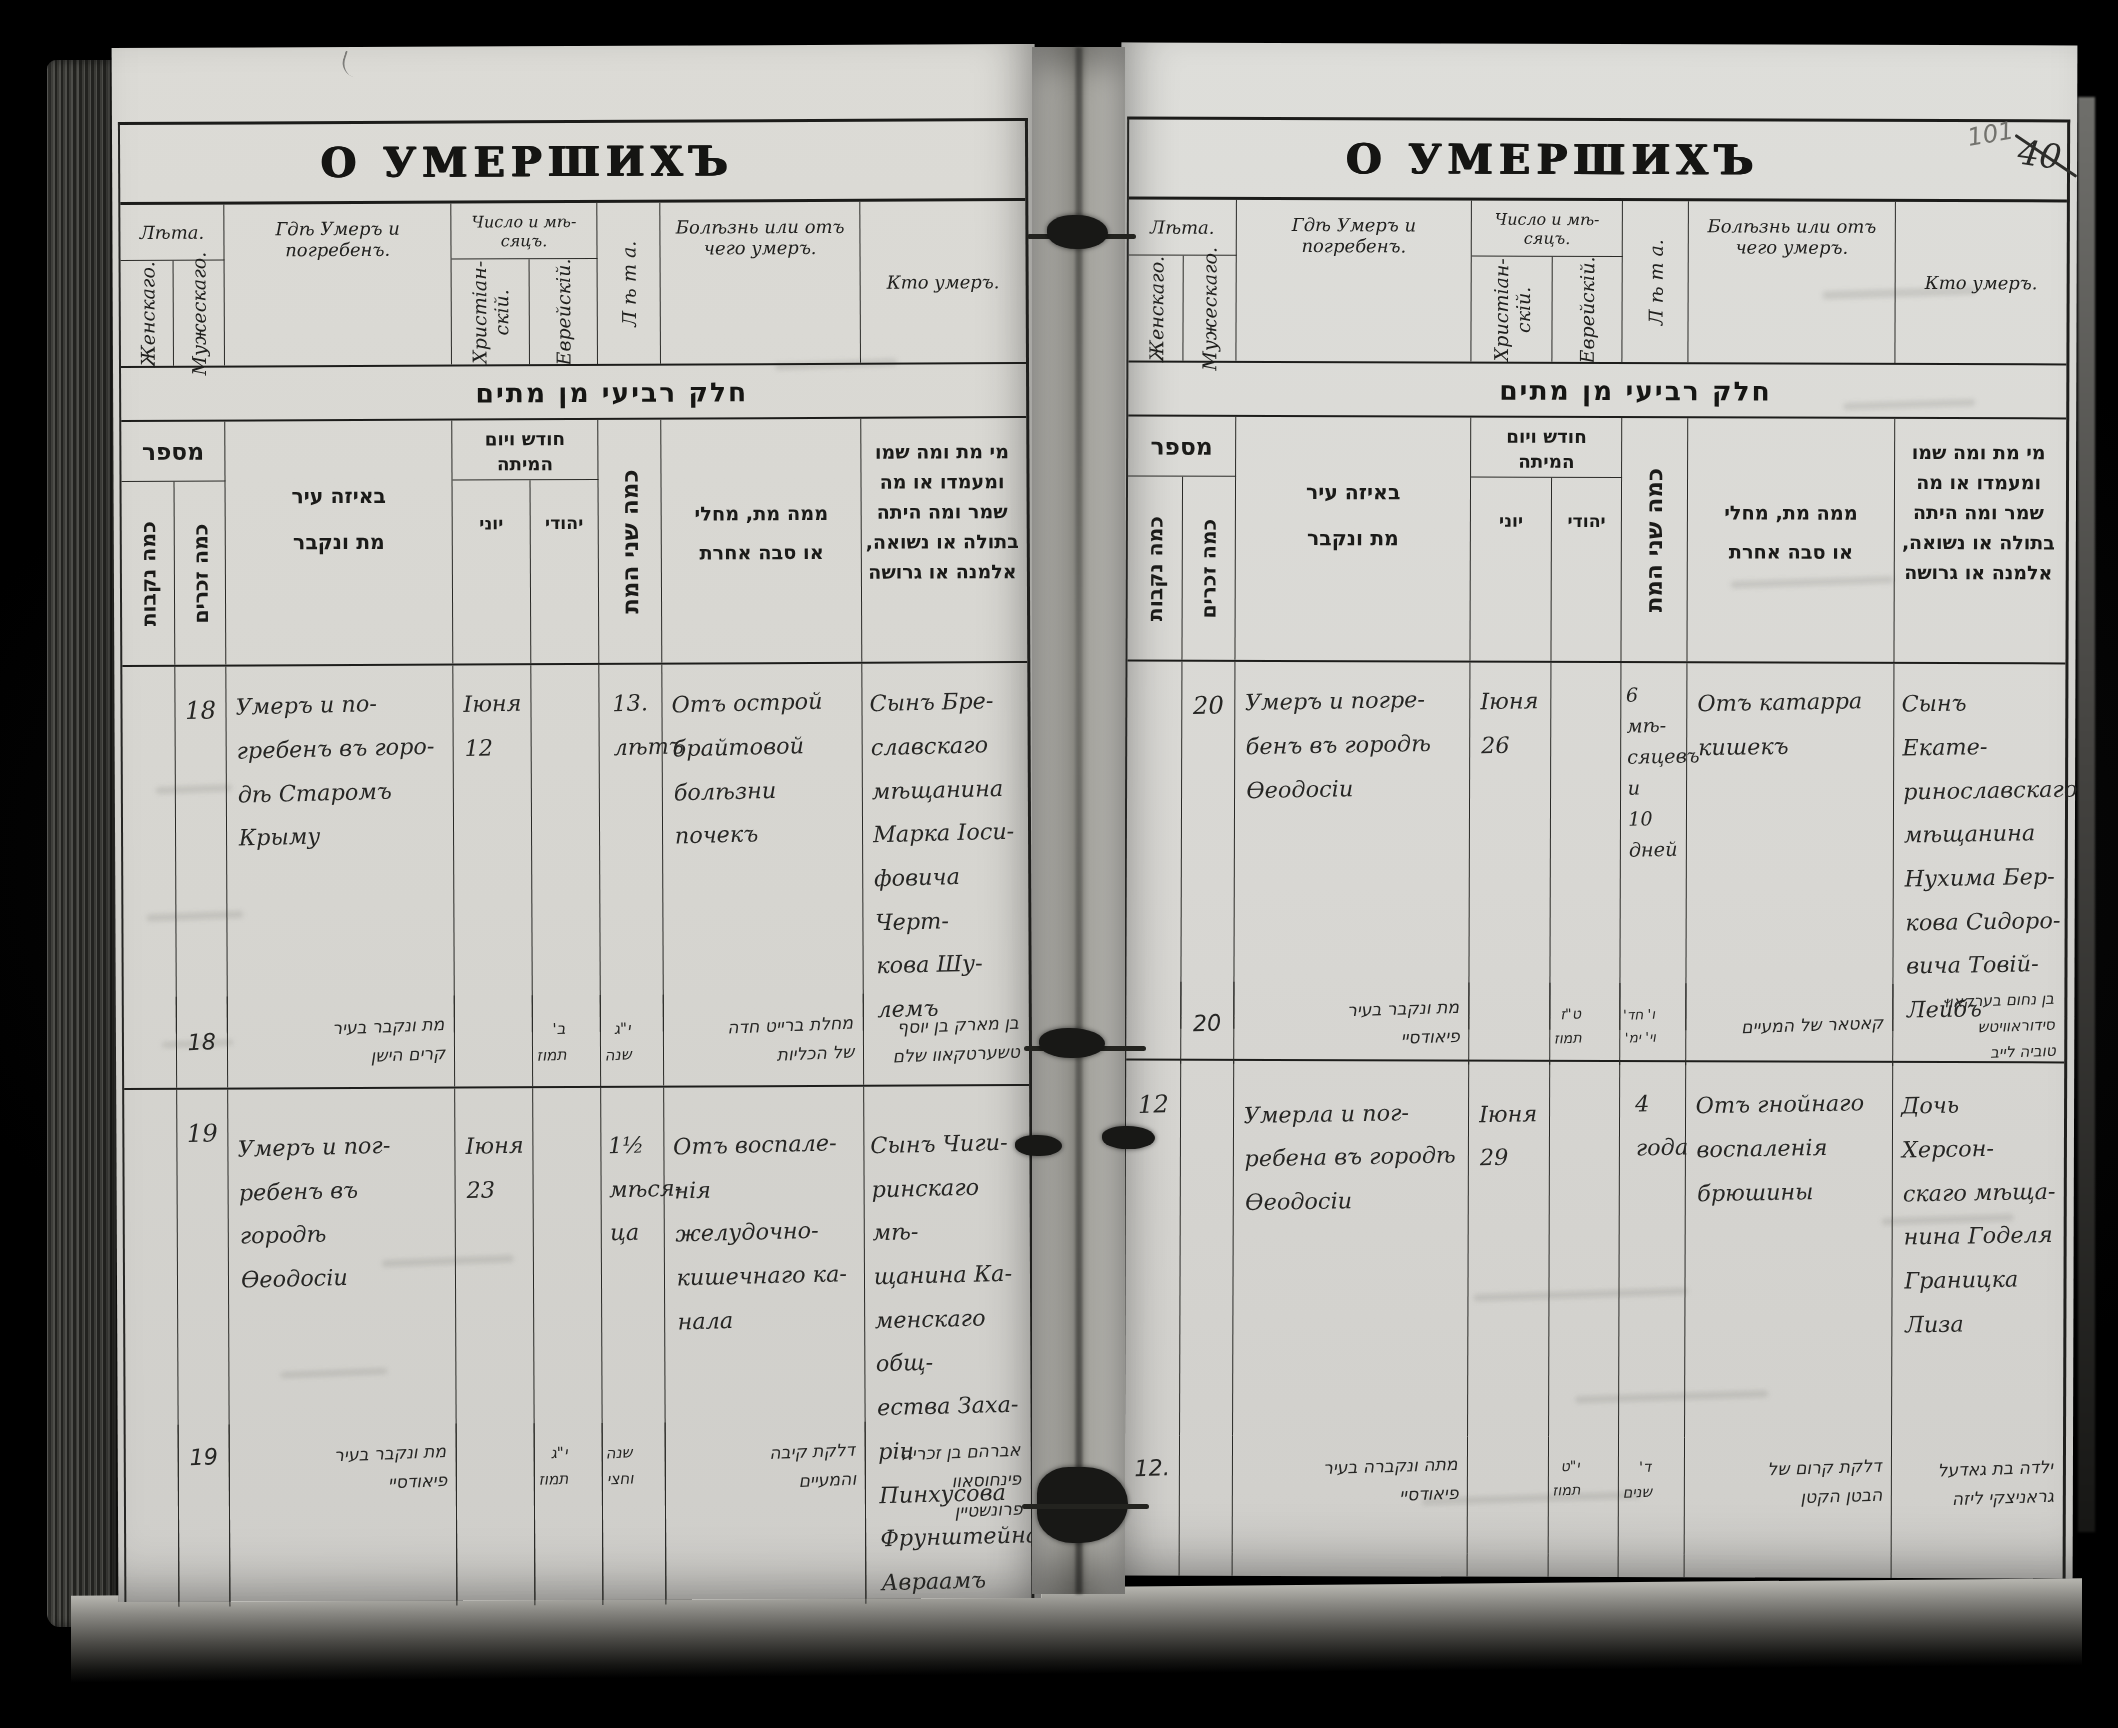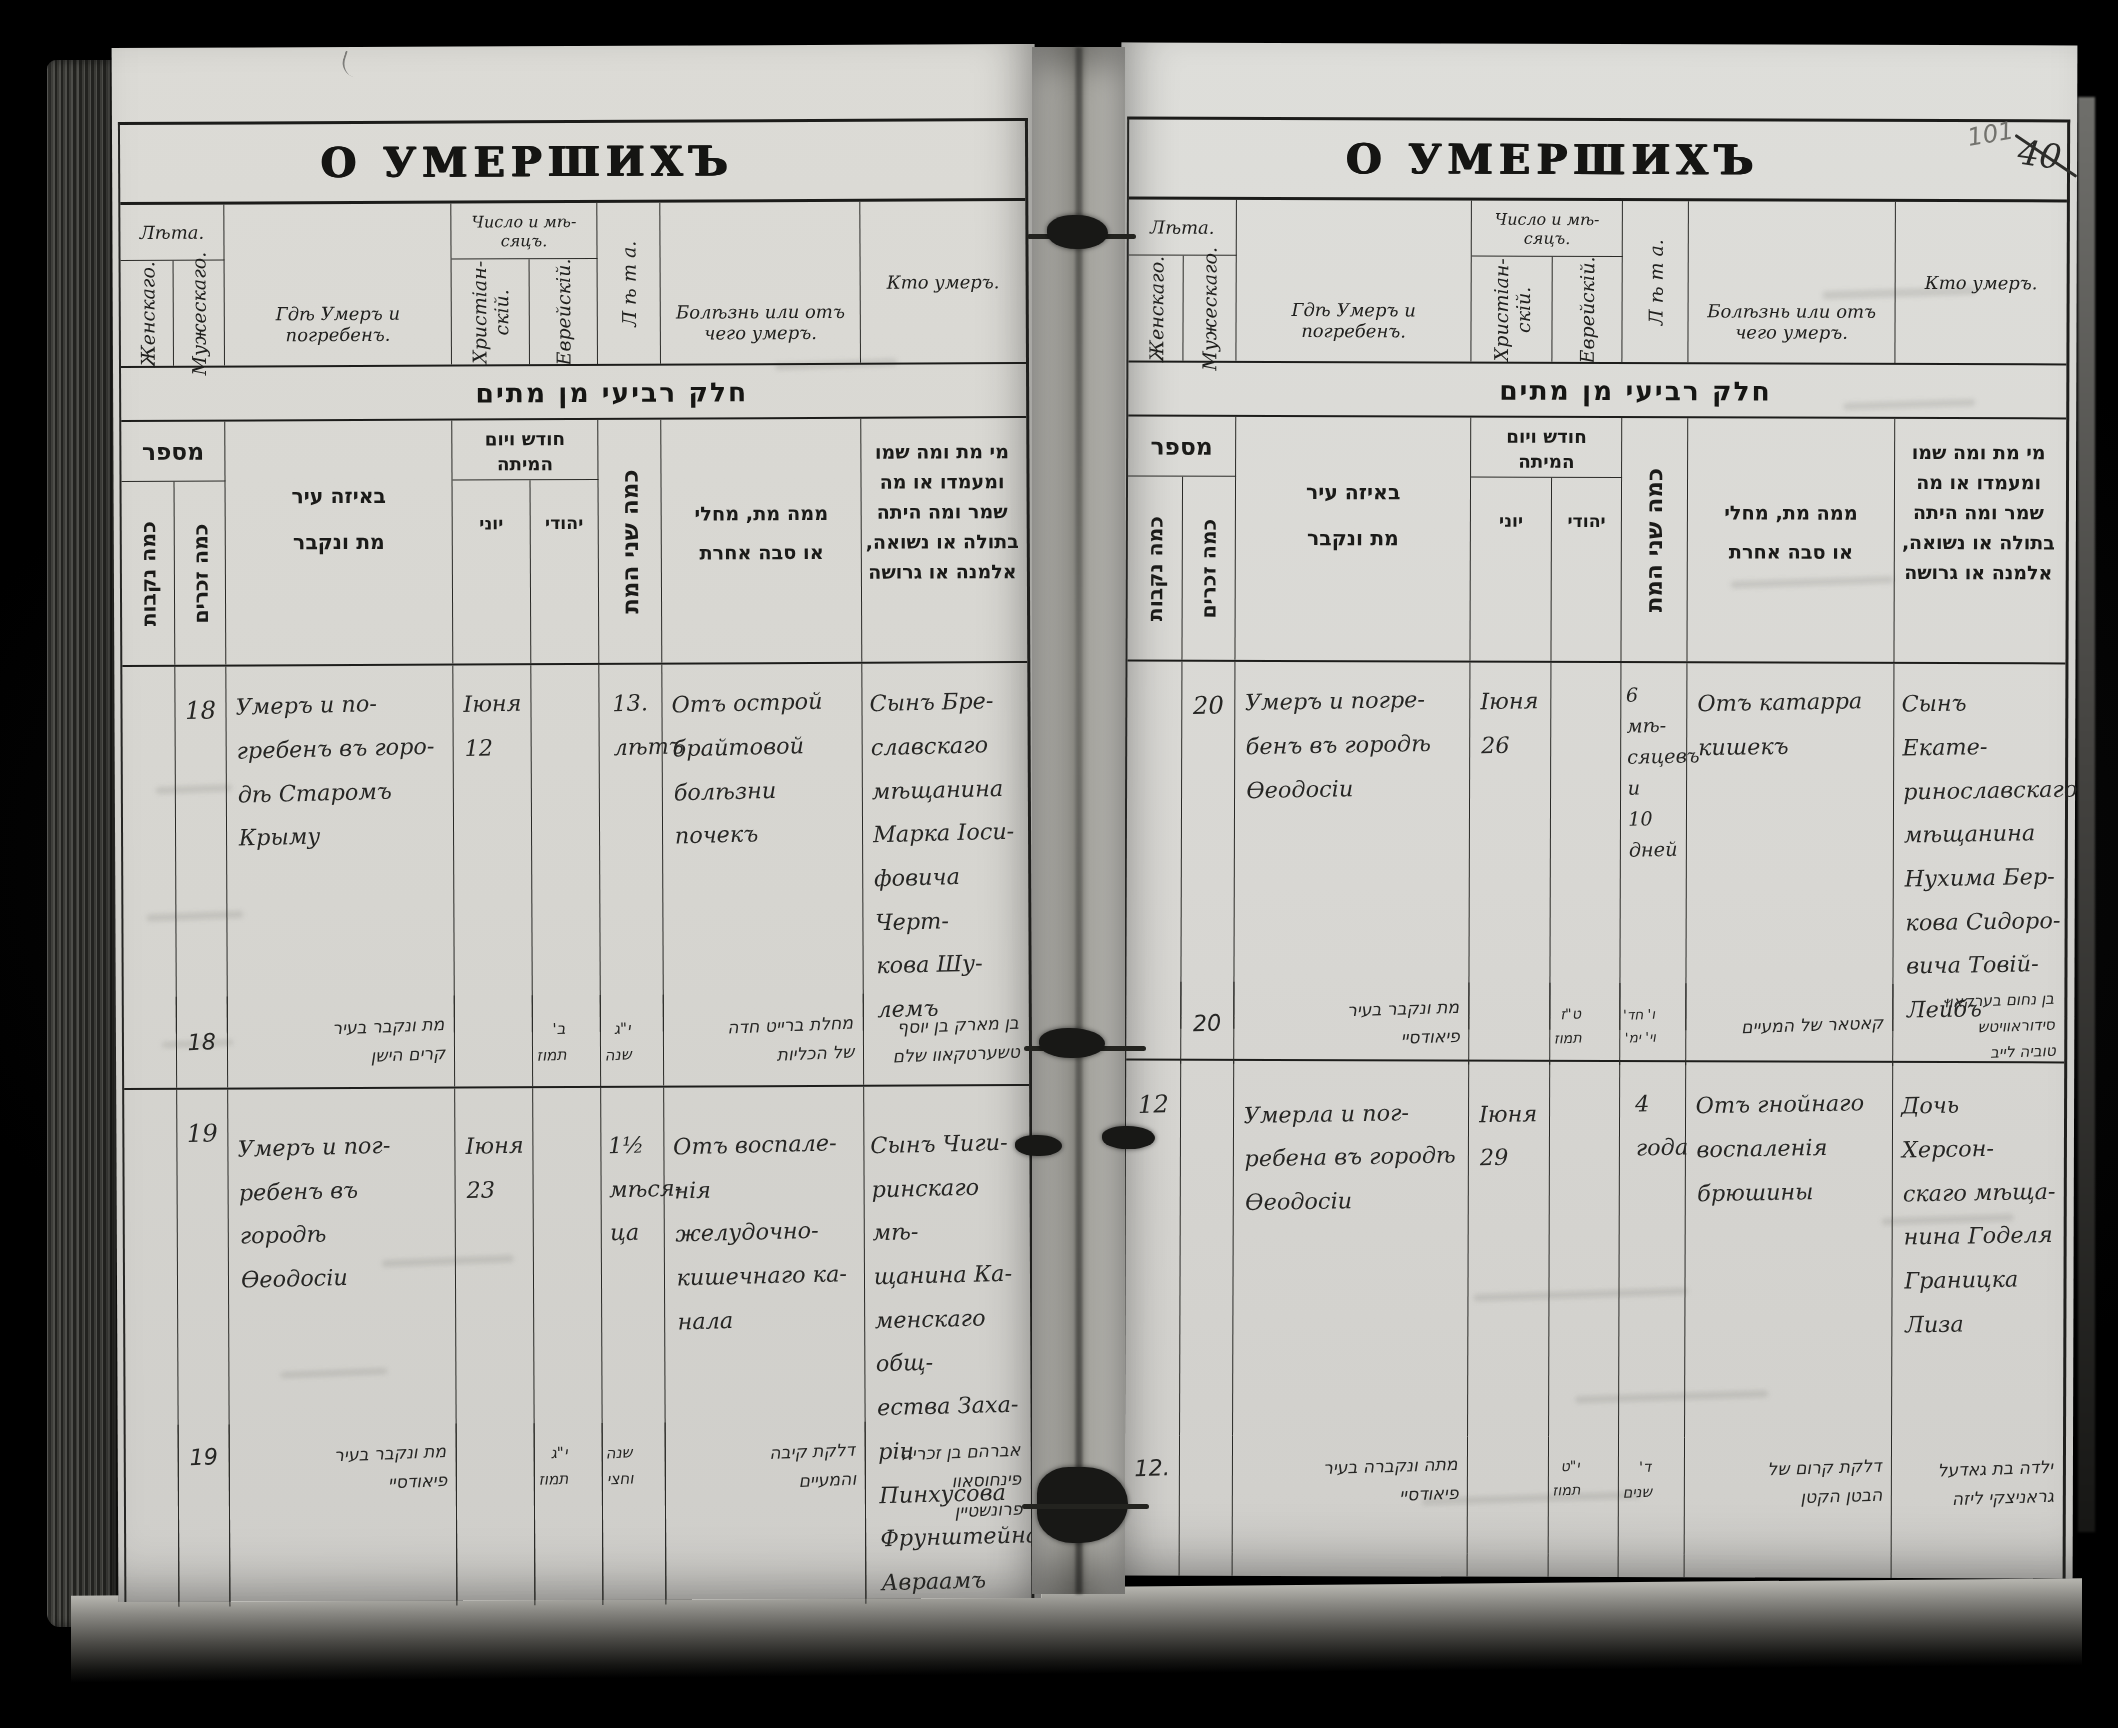--- a/index.html
+++ b/index.html
@@ -38,21 +38,21 @@
   
   .grid{display:grid;grid-template-columns:5.9% 5.6% 25.1% 8.6% 7.5% 7% 22.1% 18.2%;}
   .cell{border-right:1.5px solid #2a2a27;position:relative;overflow:visible;}
   .cell.thin{border-right-width:1px;}
   .cell:last-child{border-right:none;}
   
   .ruhead{height:161px;border-bottom:2.5px solid #1d1d1b;grid-template-rows:56px 1fr;}
   .rh{font-family:"DejaVu Serif",serif;font-style:italic;font-size:18px;color:#20201e;text-align:center;}
   .span2{grid-row:1 / 3;}
   .hl{border-bottom:1.5px solid #2a2a27;display:flex;align-items:center;justify-content:center;}
-  .spread{display:flex;flex-direction:column;justify-content:flex-end;padding:14.3px 3.1px 20.4px;}
+  .spread{display:flex;flex-direction:column;justify-content:flex-start;padding:14.3px 3.1px 20.4px;}
   .centered{display:flex;align-items:center;justify-content:center;}
   .vwrap{display:flex;align-items:center;justify-content:center;}
   .vru{transform:rotate(-90deg);white-space:nowrap;font-family:"DejaVu Serif",serif;font-style:italic;
     font-size:19px;color:#20201e;}
   .pre{white-space:pre-line;}
   
   .heband{height:52px;border-bottom:2px solid #1d1d1b;display:flex;align-items:center;justify-content:center;direction:rtl;}
   .heband span{font-family:"DejaVu Sans",sans-serif;font-weight:bold;font-size:26.5px;color:#161614;
     letter-spacing:2px;transform:translateX(14%);}
   .hehead{height:243px;border-bottom:2.5px solid #1d1d1b;grid-template-rows:60px 1fr;}

